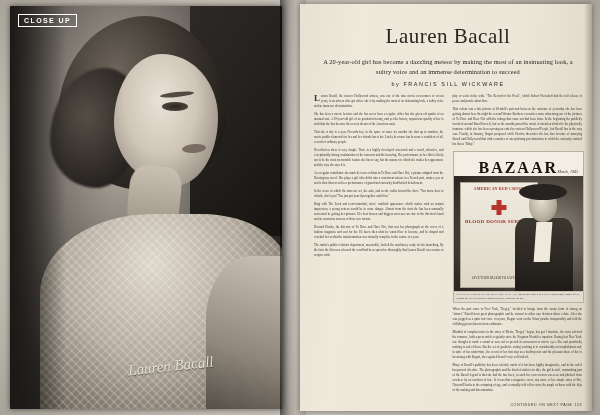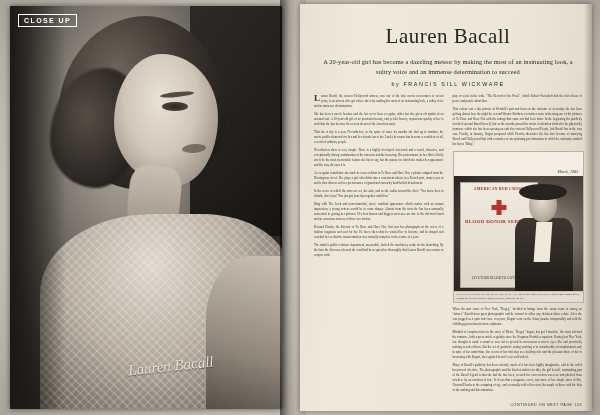--- a/index.html
+++ b/index.html
@@ -264,20 +264,21 @@
           <p>Howard Hawks, the director of To Have and Have Not, first saw her photograph on the cover of a fashion magazine and sent for her. He knew then what he wanted her to become, and he shaped and coached her so that the transformation was virtually complete in the course of a year.</p>
           <p>The studio's public relations department, meanwhile, had all the machinery ready for the launching. By the time the film was released the word had been spread so thoroughly that Lauren Bacall was a name to conjure with.</p>
         </div>
 
         <div class="col">
           <p>play or work in the wide. "The Record of the Week", which Robert Weisshoff had the full release of peace and puzzle about him.</p>
           <p>That colour was a late private at Wendell's part and between the outcome of yesterday she has been getting almost here the night the second Warner Brothers executives came witnessing one of the pictures of To Have and Have Not with the ratings that came out had been from. In the beginning the publicity involved around Bacall herself, but as the months passed the strain of attention shifted to the physically immense which she has been opening an order by various Hollywood People, but Bacall has in the way was. Finally, in January, Bogart proposed while Hawks; thereafter she has also become of marrying Bacall and Hollywood that with a number of unexplaining proclamations in which he variously omitted his list as "Baby."</p>
 
           <div class="cover">
             <div class="cover-top"></div>
+            <div class="cover-masthead">BAZAAR</div>
             <div class="cover-date">March, 1943</div>
             <div class="cover-photo">
               <div class="poster">
                 <div class="poster-l1">AMERICAN RED CROSS</div>
                 <div class="redcross">
                     <i class="h"></i>
                     <i class="v"></i>
                   </div>
                 <div class="poster-l2">BLOOD DONOR SERVICE</div>
                 <div class="poster-l3">GIVE YOUR BLOOD TO SAVE A LIFE</div>

